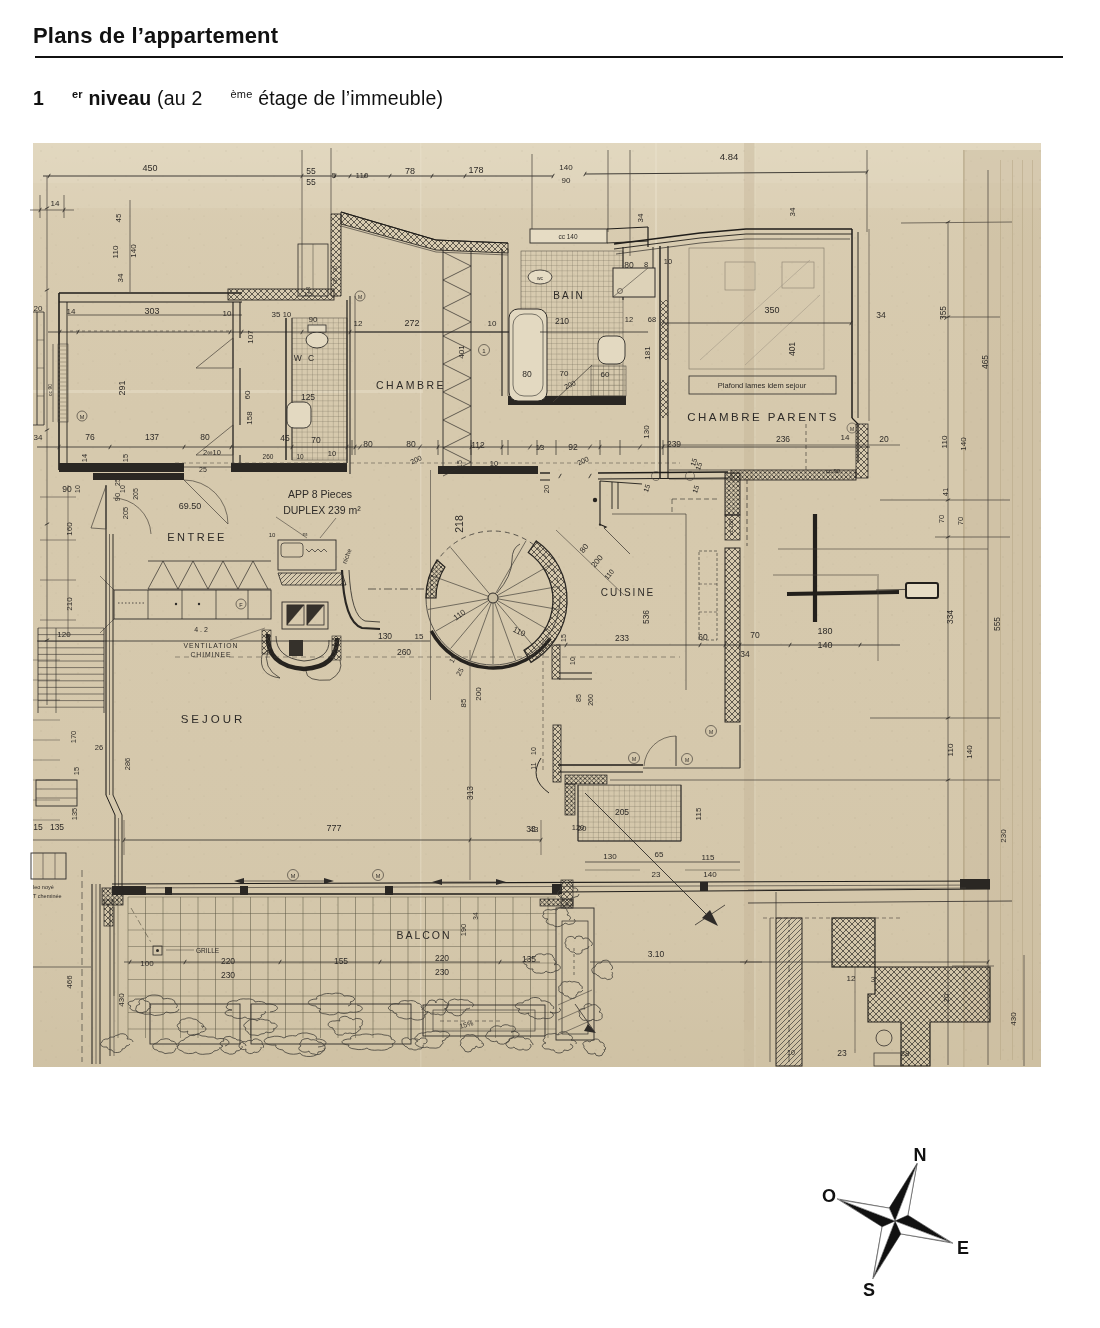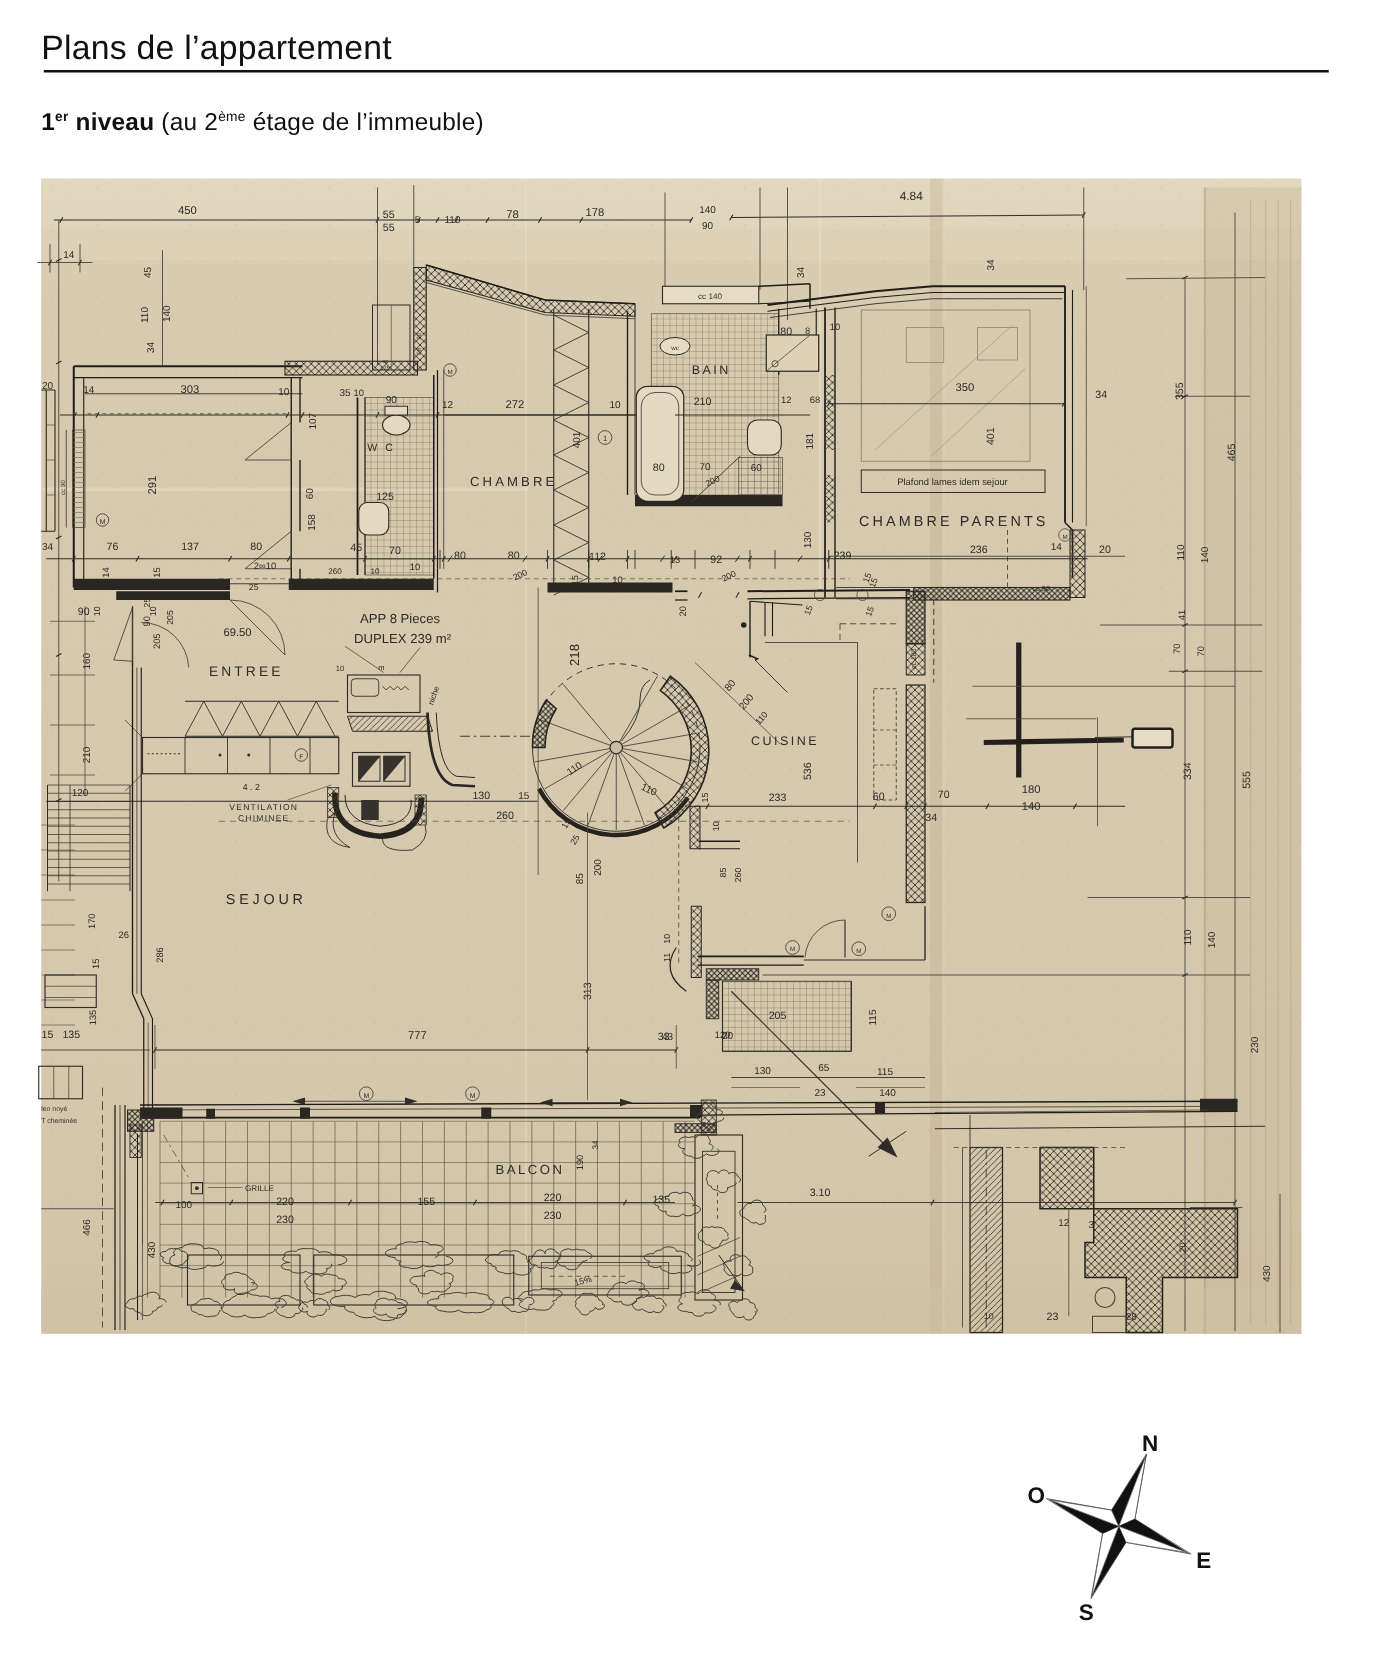--- a/index.html
+++ b/index.html
@@ -1,21 +1,21 @@
 <!DOCTYPE html>
 <html><head>
 <meta charset="utf-8">
 <style>
 html,body { margin:0; padding:0; background:#ffffff; width:1100px; height:1328px; overflow:hidden; }
 body { font-family:"Liberation Sans", sans-serif; }
-.title { position:absolute; left:33px; top:23px; font-size:27px; font-weight:normal; color:#111; letter-spacing:0.2px; }
+.title { position:absolute; left:33px; top:23px; font-size:22px; font-weight:bold; color:#111; letter-spacing:0.2px; }
 .rule { position:absolute; left:35px; top:56px; width:1028px; height:2px; background:#111; }
 .sub { position:absolute; left:33px; top:87px; font-size:19.5px; color:#111; letter-spacing:0.2px; }
 .sub b { font-weight:bold; }
-sup { font-size:11px; }
+sup { font-size:11px;margin-left:28px; }
 .plan { position:absolute; left:0; top:0; filter: blur(0.3px); }
 </style>
 </head>
 <body>
 
 <div class="title">Plans de l’appartement</div>
 
 <div class="rule"></div>
 
 <div class="sub"><b>1<sup>er</sup> niveau</b> (au 2<sup>ème</sup> étage de l’immeuble)</div>

